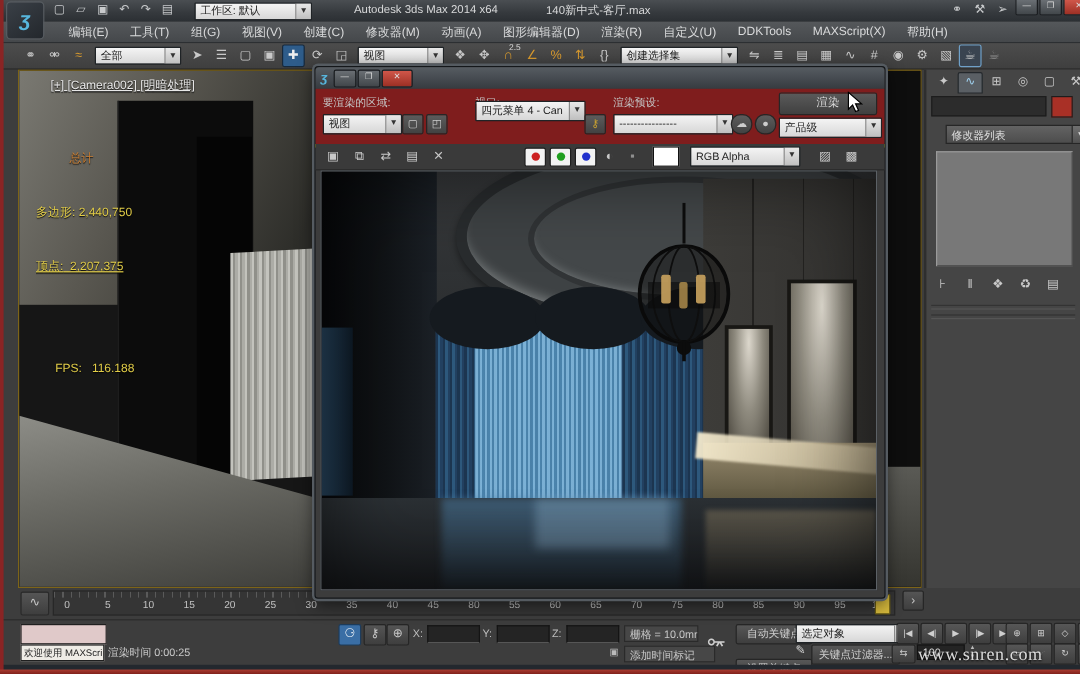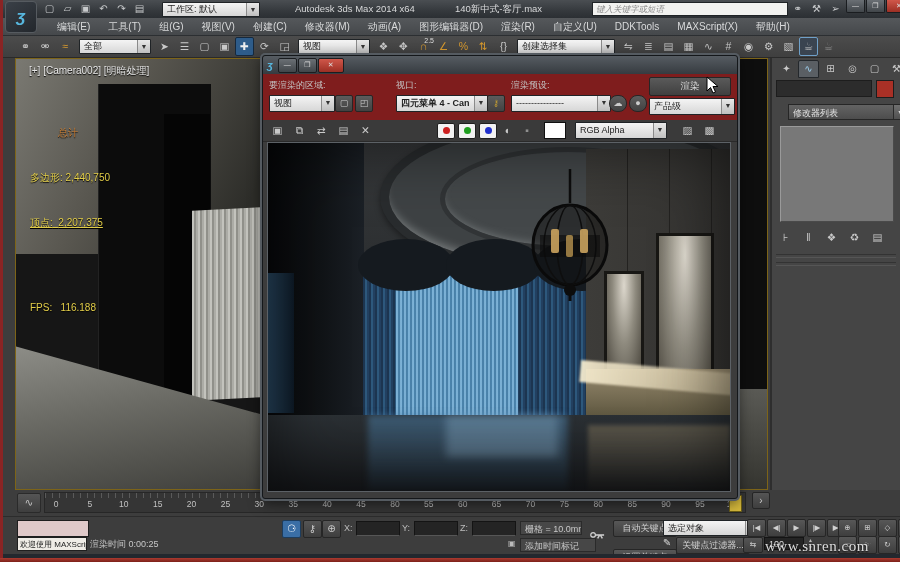--- a/index.html
+++ b/index.html
@@ -47,21 +47,21 @@
   #vp-scene{left:15px;top:58px;width:753px;height:432px;background:#161616;border:1px solid #7d6418;box-sizing:border-box;overflow:hidden;z-index:1;}
   .vp-graywall{left:0;top:0;width:262px;height:195px;background:linear-gradient(115deg,#7a7972 0%,#595750 38%,#2d2d29 85%);}
   .vp-darkcab{left:82px;top:25px;width:112px;height:370px;background:#0c0c0c;border-left:1px solid #222;}
   .vp-cab2{left:148px;top:55px;width:46px;height:340px;background:#050505;}
   .vp-curtain{left:176px;top:150px;width:70px;height:190px;transform:skewY(-3deg);
      background:repeating-linear-gradient(90deg,#c3c3bd 0 2px,#90908a 2px 4px,#acaca6 4px 6px);}
   .vp-floor{left:0;top:275px;width:250px;height:157px;background:linear-gradient(170deg,#92928c 0%,#6b6b65 45%,#3e3e3a 100%);
      clip-path:polygon(0 8%,100% 52%,100% 100%,0 100%);}
   .vp-rightdark{left:250px;top:0;width:503px;height:432px;background:#0e0e0e;}
   .vp-floor2{left:660px;top:330px;width:93px;height:102px;background:linear-gradient(180deg,#5a5a55,#34342f);}
-  #vp-label{left:13px;top:5px;color:#e8e8e8;font-size:10px;white-space:nowrap;text-shadow:0 1px 1px #000;}
+  #vp-label{left:26px;top:5px;color:#e8e8e8;font-size:10px;white-space:nowrap;text-shadow:0 1px 1px #000;text-decoration:underline;}
   #vp-stats{left:14px;top:36px;line-height:15px;font-size:10px;text-shadow:0 1px 1px #000;white-space:pre;}
   
   #rfw{left:262px;top:55px;width:474px;height:442px;background:#3c3c3c;border:1px solid #14171a;border-radius:3px;
        box-shadow:0 0 0 2px #555b61,0 4px 14px rgba(0,0,0,.6);z-index:5;}
   #rfw-title{left:0;top:0;width:100%;height:18px;background:linear-gradient(180deg,#565c62,#363b40);border-radius:3px 3px 0 0;
        display:flex;align-items:center;padding:0 4px;box-sizing:border-box;color:#e6e6e6;font-size:9.5px;gap:4px;}
   #rfw-title .ttl{flex:1;white-space:nowrap;overflow:hidden;}
   #rfw-logo{color:#57b6dd;font-size:11px;font-weight:bold;font-style:italic;}
   #rfw-controls{left:0;top:18px;width:100%;height:46px;background:#7f1d1d;border-bottom:3px solid #84cc16;}
   .rlabel{position:absolute;color:#c4c4c4;font-size:9px;white-space:nowrap;}
@@ -179,21 +179,20 @@
       <span class="qicon">▢</span>
       <span class="qicon">▱</span>
       <span class="qicon">▣</span>
       <span class="qicon">↶</span>
       <span class="qicon">↷</span>
       <span class="qicon">▤</span>
     </div>
   <div id="workspace" class="abs ddlight"><span>工作区: 默认</span><span class="arr">▼</span></div>
   <div id="apptitle" class="abs">Autodesk 3ds Max  2014 x64</div>
   <div id="filename" class="abs">140新中式-客厅.max</div>
-  <div id="searchbox" class="abs">键入关键字或短语</div>
   <div id="tb-icons" class="abs">
       <span class="qicon">⚭</span>
       <span class="qicon">⚒</span>
       <span class="qicon">➢</span>
       <span class="qicon">★</span>
       <span class="qicon">?</span>
     </div>
   <div id="winbtns-main" class="abs winbtns">
     <div class="winbtn">—</div>
     <div class="winbtn">❐</div>
@@ -261,21 +260,21 @@
     <div id="vp-label" class="abs">
       <span>[+]</span>
       <span>[Camera002]</span>
       <span>[明暗处理]</span>
     </div>
     <div id="vp-stats" class="abs">
       <div style="color:#cc7f33;padding-left:28px;">总计</div>
       <div style="color:#e2cd48;"><span>多边形:</span> <span>2,440,750</span></div>
       <div style="color:#e2cd48;text-decoration:underline;"><span>顶点:</span>&nbsp;&nbsp;<span>2,207,375</span></div>
       <div style="height:10px;"></div>
-      <div style="color:#e2cd48;"><span>FPS:</span>&nbsp;&nbsp;&nbsp;<span>116.188</span></div>
+      <div style="color:#e2cd48;margin-left:16px;"><span>FPS:</span>&nbsp;&nbsp;&nbsp;<span>116.188</span></div>
     </div>
   </div>
 
   <div id="cmdpanel" class="abs">
     <div id="cp-tabs" class="abs">
         <span class="cp-tab">✦</span>
         <span class="cp-tab active">∿</span>
         <span class="cp-tab">⊞</span>
         <span class="cp-tab">◎</span>
         <span class="cp-tab">▢</span>
@@ -306,21 +305,21 @@
       </span>
     </div>
     <div id="rfw-controls" class="abs">
       <span class="rlabel" style="left:6px;top:5px;">要渲染的区域:</span>
       <span class="rlabel" style="left:133px;top:5px;">视口:</span>
       <span class="rlabel" style="left:248px;top:5px;">渲染预设:</span>
       <div id="rfw-renderbtn">渲染</div>
       <div class="rdd ddlight" style="left:6px;top:21px;width:46px;"><span>视图</span><span class="arr">▼</span></div>
       <div class="sqbtn" style="left:72px;top:21px;" id="rgn1"><span>▢</span></div>
       <div class="sqbtn" style="left:92px;top:21px;" id="rgn2"><span>◰</span></div>
-      <div class="rdd ddlight" style="left:133px;top:21px;width:72px;font-weight:bold;"><span>四元菜单 4 - Can</span><span class="arr">▼</span></div>
+      <div class="rdd ddlight" style="left:133px;top:10px;width:72px;"><span>四元菜单 4 - Can</span><span class="arr">▼</span></div>
       <div class="sqbtn" style="left:224px;top:21px;color:#c8a030;"><span>⚷</span></div>
       <div class="rdd ddlight" style="left:248px;top:21px;width:80px;"><span>----------------</span><span class="arr">▼</span></div>
       <div class="sqbtn" style="left:346px;top:21px;border-radius:8px;" id="pre1"><span>☁</span></div>
       <div class="sqbtn" style="left:366px;top:21px;border-radius:8px;" id="pre2"><span>●</span></div>
       <div class="rdd ddlight" style="left:386px;top:24px;width:66px;"><span>产品级</span><span class="arr">▼</span></div>
     </div>
     <div id="rfw-toolbar" class="abs">
       <span id="rfw-tbicons" style="display:flex;gap:3px;">
           <span class="ic">▣</span>
           <span class="ic">⧉</span>

